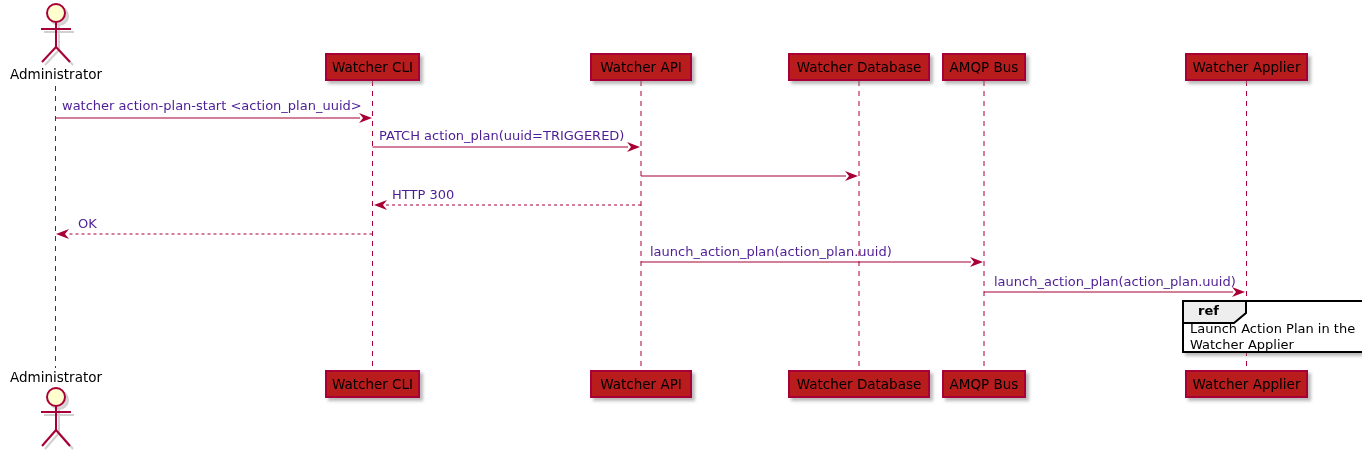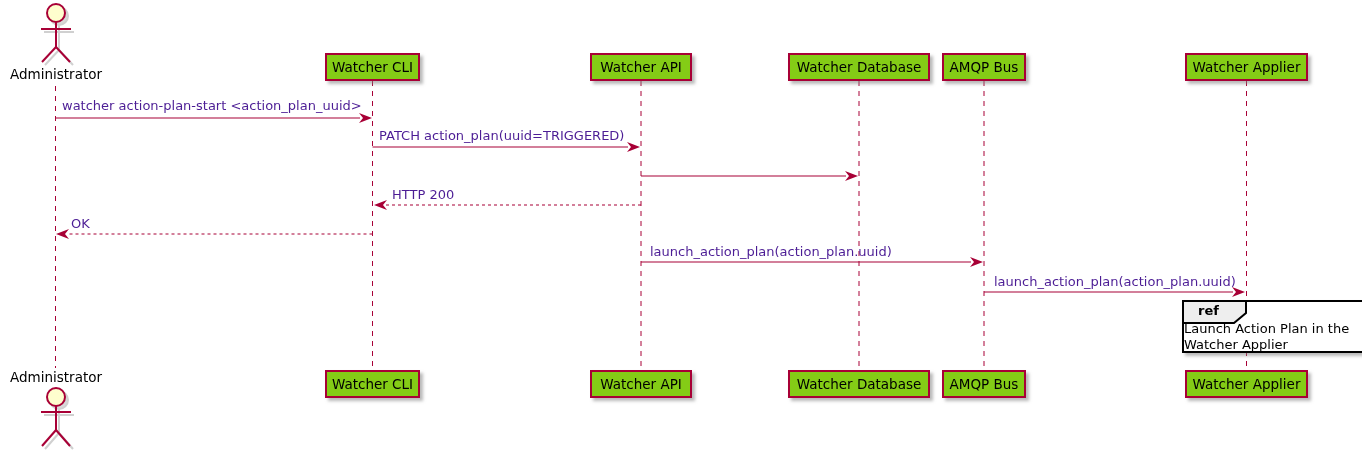--- a/index.html
+++ b/index.html
@@ -7,21 +7,21 @@
     position:relative;
     width:1362px;height:456px;
     background:#ffffff;
     font-family:"DejaVu Sans","Liberation Sans",sans-serif;
     font-size:13px;color:#000000;
     overflow:hidden;
   }
   .layer{position:absolute;left:0;top:0;width:1362px;height:456px;}
   .pbox{
     position:absolute;height:24px;
-    background:#84cc16;border:2px solid #A80036;
+    background:#b91c1c;border:2px solid #A80036;
     display:flex;align-items:center;justify-content:center;
     box-shadow:3px 3px 3px rgba(130,130,130,0.55);
     white-space:nowrap;font-size:13.5px;
   }
   .actor-label{
     position:absolute;width:112px;text-align:center;
     font-size:13.5px;white-space:nowrap;
   }
   .msg{
     position:absolute;white-space:nowrap;
@@ -32,21 +32,21 @@
     background:#ffffff;border:2px solid #000000;
     box-shadow:3px 3px 3px rgba(130,130,130,0.55);
     padding-left:12px;
   }
   .ref-tab-shape{position:absolute;left:-2px;top:-2px;}
   .ref-tab-label{
     position:absolute;left:14px;top:1px;
     font-weight:bold;font-size:13px;
   }
   .ref-text{
-    position:absolute;left:0;top:19px;
+    position:absolute;left:6px;top:19px;
     line-height:16px;font-size:13px;white-space:nowrap;
   }
 </style>
 </head>
 <body>
 
 <div class="diagram">
 
   <svg class="layer" viewBox="0 0 1362 456">
 
@@ -142,22 +142,22 @@
     </div>
   <div class="pbox" style="left:942px;top:370px;width:80px">
       <span>AMQP Bus</span>
     </div>
   <div class="pbox" style="left:1185px;top:370px;width:119px">
       <span>Watcher Applier</span>
     </div>
 
   <div class="msg" style="left:62px;top:98px">watcher action-plan-start &lt;action_plan_uuid&gt;</div>
   <div class="msg" style="left:379px;top:128px">PATCH action_plan(uuid=TRIGGERED)</div>
-  <div class="msg" style="left:392px;top:187px">HTTP 200</div>
-  <div class="msg" style="left:71px;top:216px">OK</div>
+  <div class="msg" style="left:392px;top:187px">HTTP 300</div>
+  <div class="msg" style="left:78px;top:216px">OK</div>
   <div class="msg" style="left:650px;top:244px">launch_action_plan(action_plan.uuid)</div>
   <div class="msg" style="left:994px;top:274px">launch_action_plan(action_plan.uuid)</div>
 
   <div class="ref-box">
     <svg class="ref-tab-shape" width="72" height="26">
       <path d="M1,1 H64 V13 L52,23 H1 Z" fill="#EEEEEE" stroke="#000000" stroke-width="2"></path>
     </svg>
     <span class="ref-tab-label">ref</span>
     <div class="ref-text">
       <div>Launch Action Plan in the</div>

